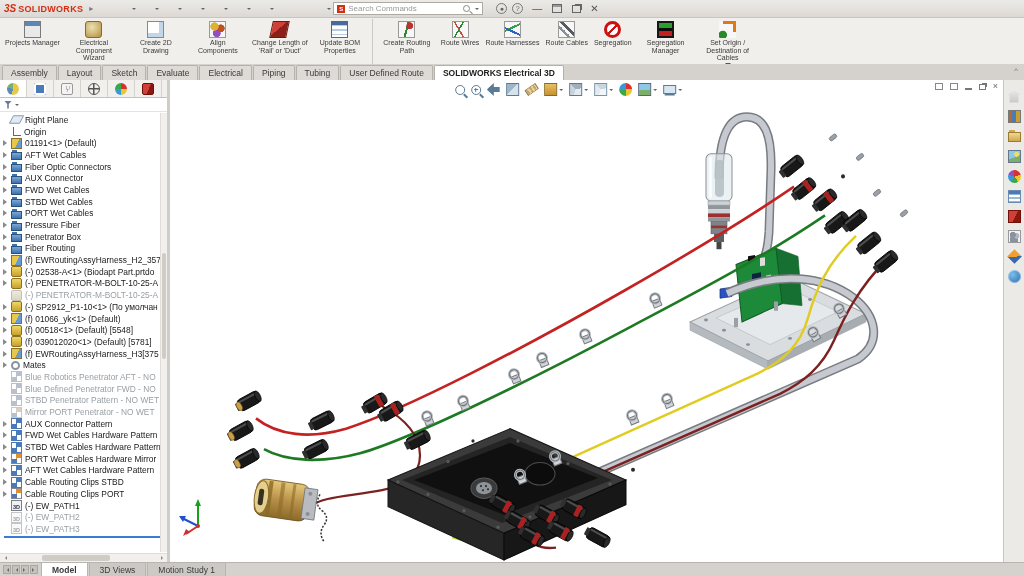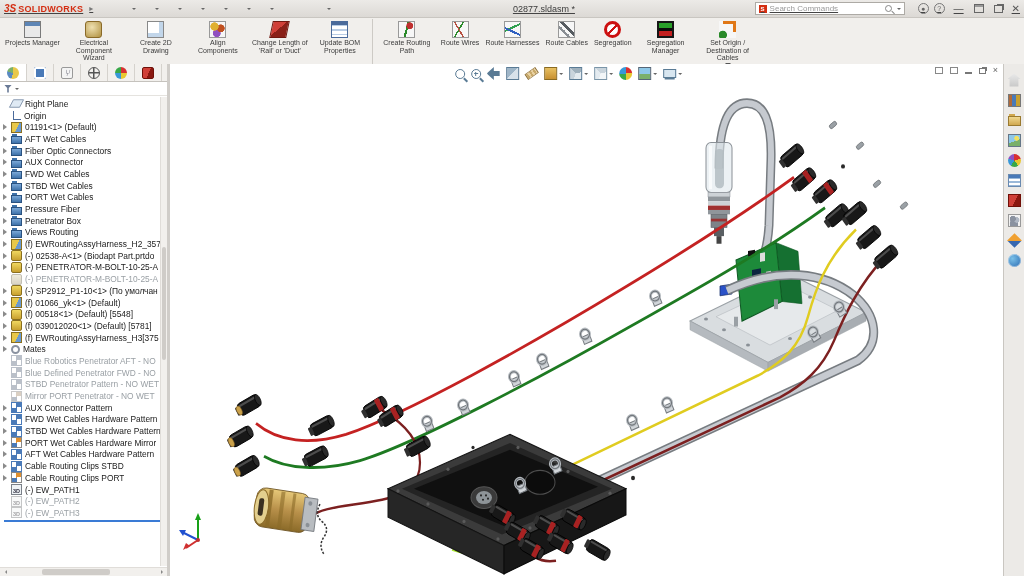--- a/index.html
+++ b/index.html
@@ -1,20 +1,20 @@
 <!DOCTYPE html>
 <html><head>
 <meta charset="utf-8">
 <style>
   * { margin:0; padding:0; box-sizing:border-box; }
   html,body { width:1024px; height:576px; overflow:hidden; font-family:"Liberation Sans","DejaVu Sans",sans-serif; background:#e8e6e3; }
   .app { width:1024px; height:576px; display:flex; flex-direction:column; }
 
   
-  .titlebar { height:18px; background:linear-gradient(#eceae7,#dcd9d5); display:flex; align-items:center; padding:0 4px; font-size:9px; color:#444; flex:none; border-bottom:1px solid #c9c6c1;text-decoration:underline; }
+  .titlebar { height:18px; background:linear-gradient(#eceae7,#dcd9d5); display:flex; align-items:center; padding:0 4px; font-size:9px; color:#444; flex:none; border-bottom:1px solid #c9c6c1; }
   .logo { display:flex; align-items:center; gap:2px; margin-right:6px; }
   .logo-3s { color:#d42e12; font-weight:bold; font-style:italic; font-size:10px; }
   .logo-text { color:#d42e12; font-weight:bold; letter-spacing:.3px; font-size:9px; }
   .menu-arrow { color:#777; font-size:8px; margin-right:6px; }
   .qa { display:flex; align-items:center; gap:1px; }
   .qa-btn { display:flex; align-items:center; padding:1px 2px; border-radius:2px; }
   .caret-dn { display:none; width:0; height:0; border:2.5px solid transparent; border-top-color:#666; margin:3px 0 0 2px; }
   .has-caret .caret-dn { display:inline-block; }
   .mi { width:12px; height:12px; display:inline-block; position:relative; }
   .doc-title { flex:1; text-align:center; color:#3a3a3a; }
@@ -219,21 +219,20 @@
           <i class="mi ic-rebuild"></i>
         </span>
         <span class="qa-btn">
           <i class="mi ic-file-properties"></i>
         </span>
         <span class="qa-btn has-caret">
           <i class="mi ic-options"></i>
           <i class="caret-dn"></i>
         </span>
       </div>
-    <div class="doc-title">02877.sldasm *</div>
     <div class="search">
       <span class="sw-badge">S</span>
       <span class="search-text">Search Commands</span>
       <span class="mag"></span>
       <i class="caret-dn" style="display:inline-block"></i>
     </div>
     <span class="tb-circle">●</span>
     <span class="tb-circle">?</span>
     <span class="win-ctrl">—</span>
     <span class="win-grid"></span>
@@ -303,20 +302,35 @@
       <span class="rb-label">Segregation Manager</span>
 
     </div>
       <div class="rb has-caret">
       <i class="ri ic-set-origin-destination"></i>
       <span class="rb-label">Set Origin / Destination of Cables</span>
       <i class="rb-caret"></i>
     </div>
     </div>
 
+  <div class="cmdtabs">
+    <div style="display:flex">
+
+    <div class="ctab">Assembly</div>
+        <div class="ctab">Layout</div>
+        <div class="ctab">Sketch</div>
+        <div class="ctab">Evaluate</div>
+        <div class="ctab">Electrical</div>
+        <div class="ctab">Piping</div>
+        <div class="ctab">Tubing</div>
+        <div class="ctab">User Defined Route</div>
+        <div class="ctab active">SOLIDWORKS Electrical 3D</div>
+      </div>
+    <span class="ribbon-collapse">^</span>
+  </div>
 
   <div class="main">
 
     <div class="panel">
       <div class="ptabs">
 
       <div class="ptab active">
             <i class="pti mi ic-pm-feature"></i>
           </div>
           <div class="ptab">
@@ -393,21 +407,21 @@
             <span class="tl">Pressure Fiber</span>
           </div>
             <div class="tree-row">
             <span class="tw"></span>
             <span class="ti ic-folder"></span>
             <span class="tl">Penetrator Box</span>
           </div>
             <div class="tree-row">
             <span class="tw"></span>
             <span class="ti ic-folder"></span>
-            <span class="tl">Views Routing</span>
+            <span class="tl">Fiber Routing</span>
           </div>
             <div class="tree-row">
             <span class="tw"></span>
             <span class="ti ic-assembly"></span>
             <span class="tl">(f) EWRoutingAssyHarness_H2_357</span>
           </div>
             <div class="tree-row">
             <span class="tw"></span>
             <span class="ti ic-part"></span>
             <span class="tl">(-) 02538-A&lt;1&gt; (Biodapt Part.prtdo</span>
@@ -814,15 +828,37 @@
         </span>
         <span class="tp-btn">
           <i class="mi ic-tp-xpress"></i>
         </span>
         <span class="tp-btn">
           <i class="mi ic-tp-3dx"></i>
         </span>
       </div>
   </div>
 
+  <div class="bottomtabs">
+    <div class="sheetnav">
+      <span class="snbtn l">
+          <i></i>
+        </span>
+      <span class="snbtn l">
+          <i></i>
+        </span>
+      <span class="snbtn r">
+          <i></i>
+        </span>
+      <span class="snbtn r">
+          <i></i>
+        </span>
+    </div>
+    <div style="display:flex">
+
+    <div class="btab active">Model</div>
+        <div class="btab">3D Views</div>
+        <div class="btab">Motion Study 1</div>
+      </div>
+  </div>
 
 
 </div>
 
 </body></html>

